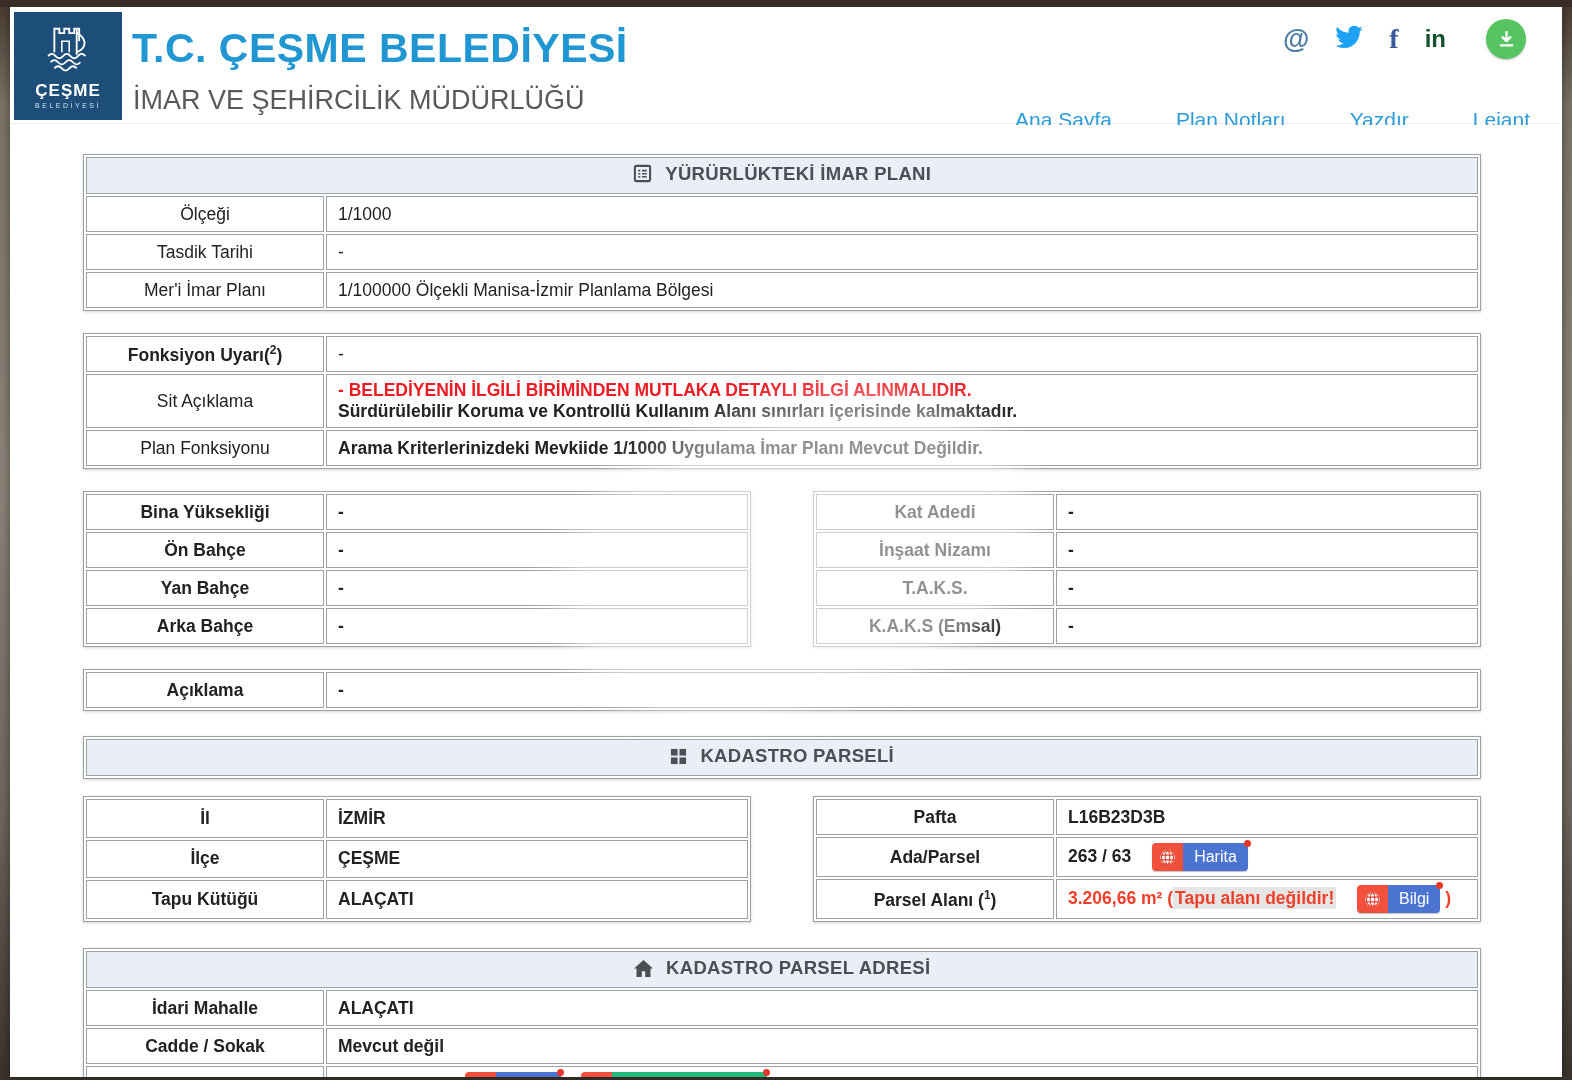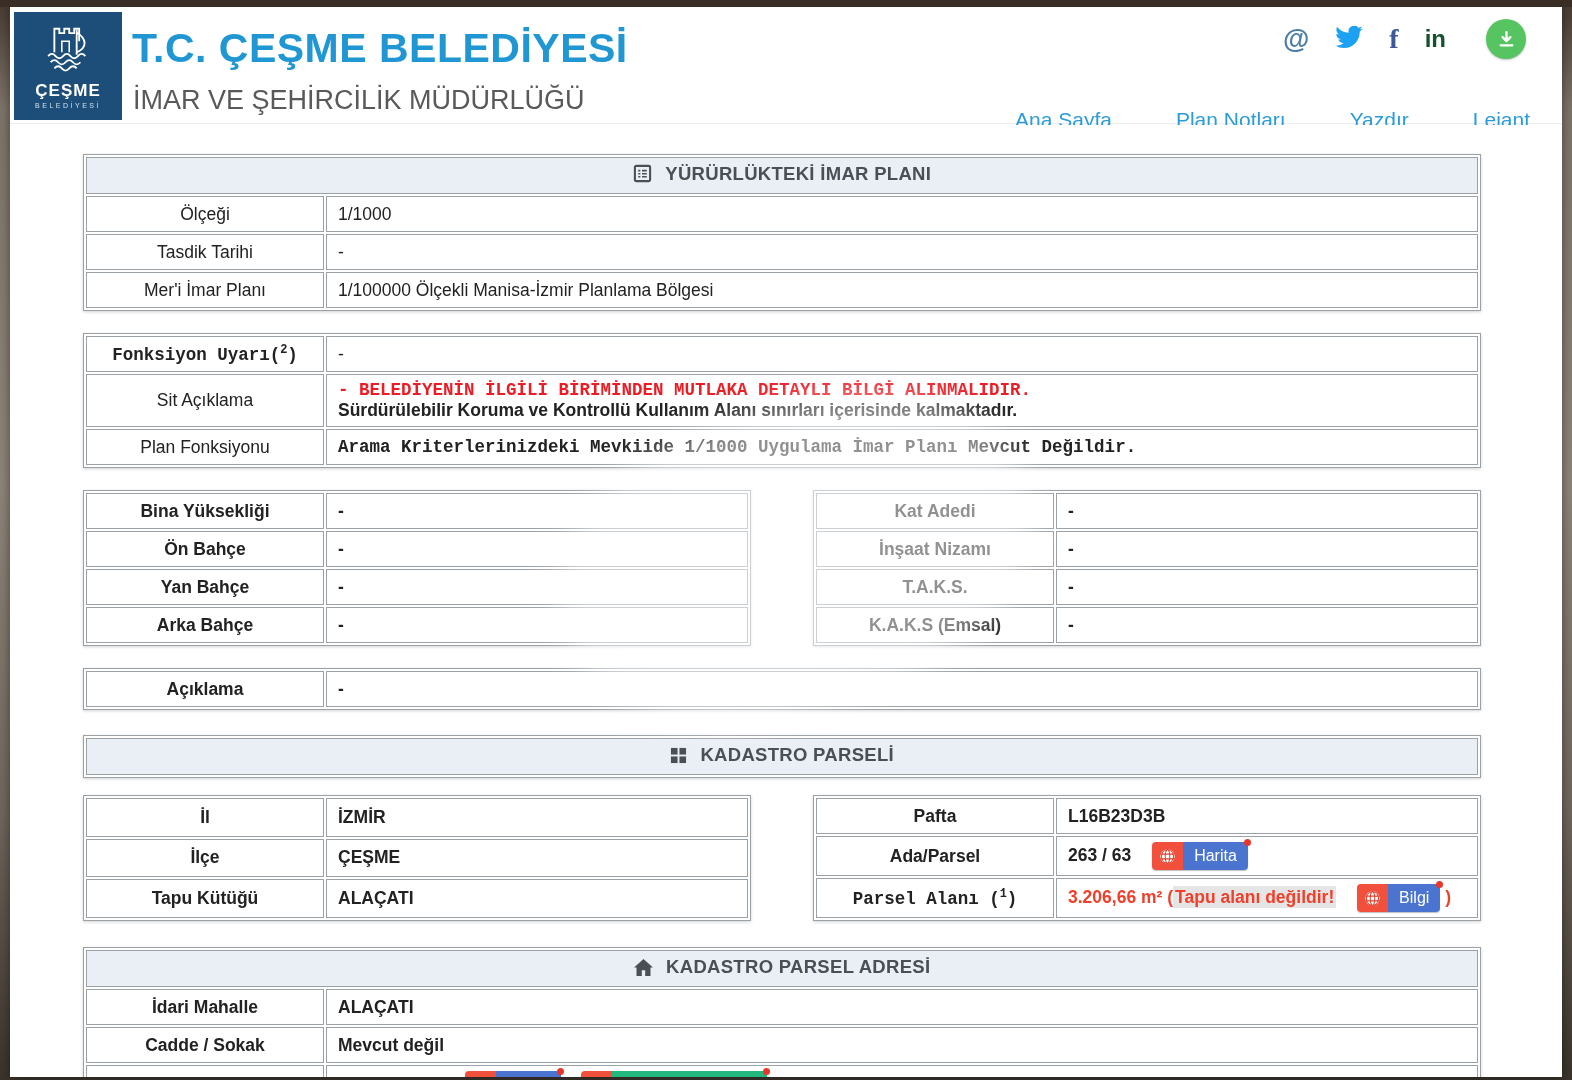--- a/index.html
+++ b/index.html
@@ -45,21 +45,21 @@
   td.lbl { width:238px; background:#edf2f6; color:#333;text-align:center; }
   tr.sect-head td { background:#e9eff5; text-align:center; font-weight:bold;
     color:#4a4f54; font-size:18.5px; height:32px; letter-spacing:.3px; }
   tr.sect-head td .ic { vertical-align:-3px; margin-right:8px; }
 
   .mb { margin-bottom:22px; }
   .cols { display:flex; gap:62px; }
   .cols > table { flex:1; }
 
   .b { font-weight:bold; }
-  .red { color:#ed1c24; font-weight:bold;font-family:Liberation Mono, monospace; }
+  .red { color:#ed1c24; font-weight:bold; }
   .red-orange { color:#f0402a; font-weight:bold; }
   .hl { background:#e5e5e5; padding:1px 2px; }
   sup { font-size:.68em; }
 
   
   .btn { display:inline-flex; position:relative; vertical-align:middle; margin-left:16px;
     height:28px; border-radius:4px; box-shadow:0 1px 1px rgba(0,0,0,.25); cursor:pointer; }
   .btn .seg-icon { background:#f0503c; width:31px; display:flex; align-items:center;
     justify-content:center; border-radius:4px 0 0 4px; }
   .btn .seg-label { display:flex; align-items:center; padding:0 11px; color:#fff;

